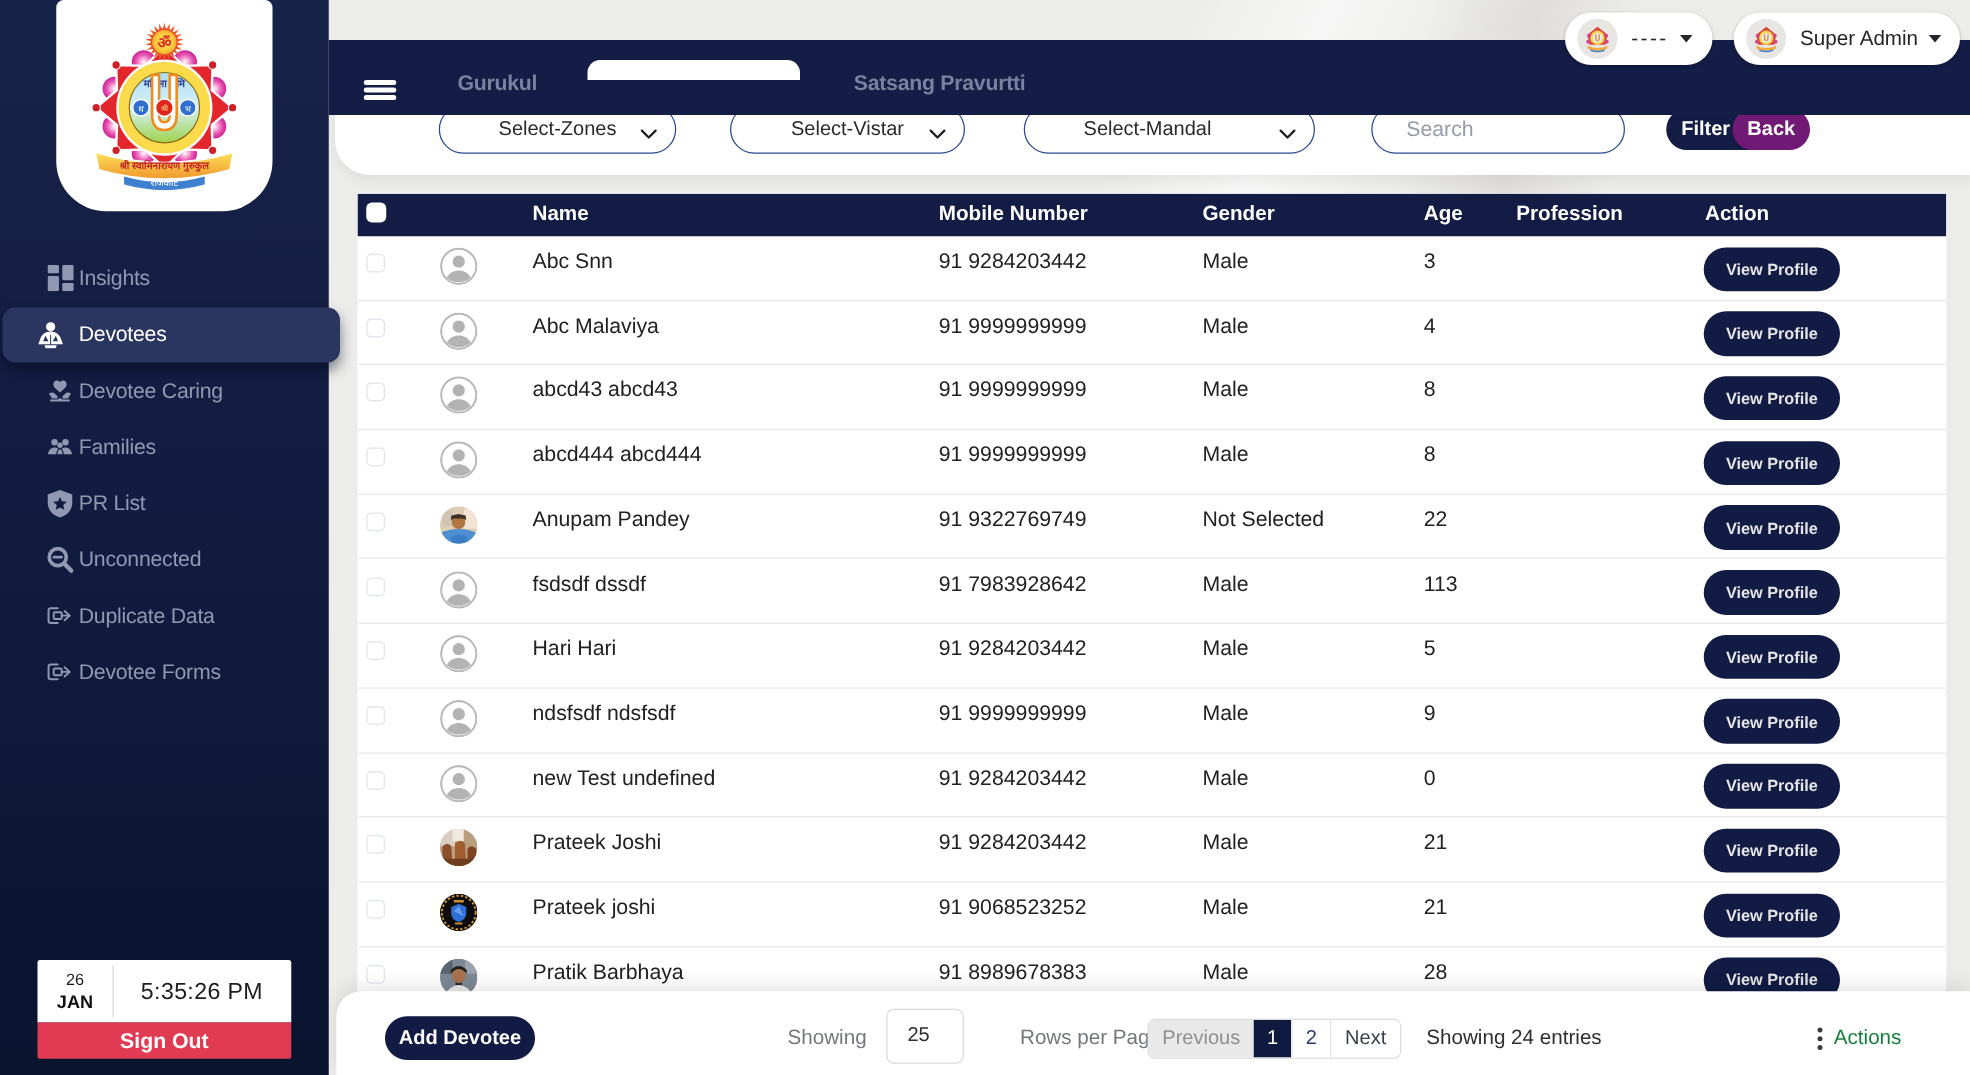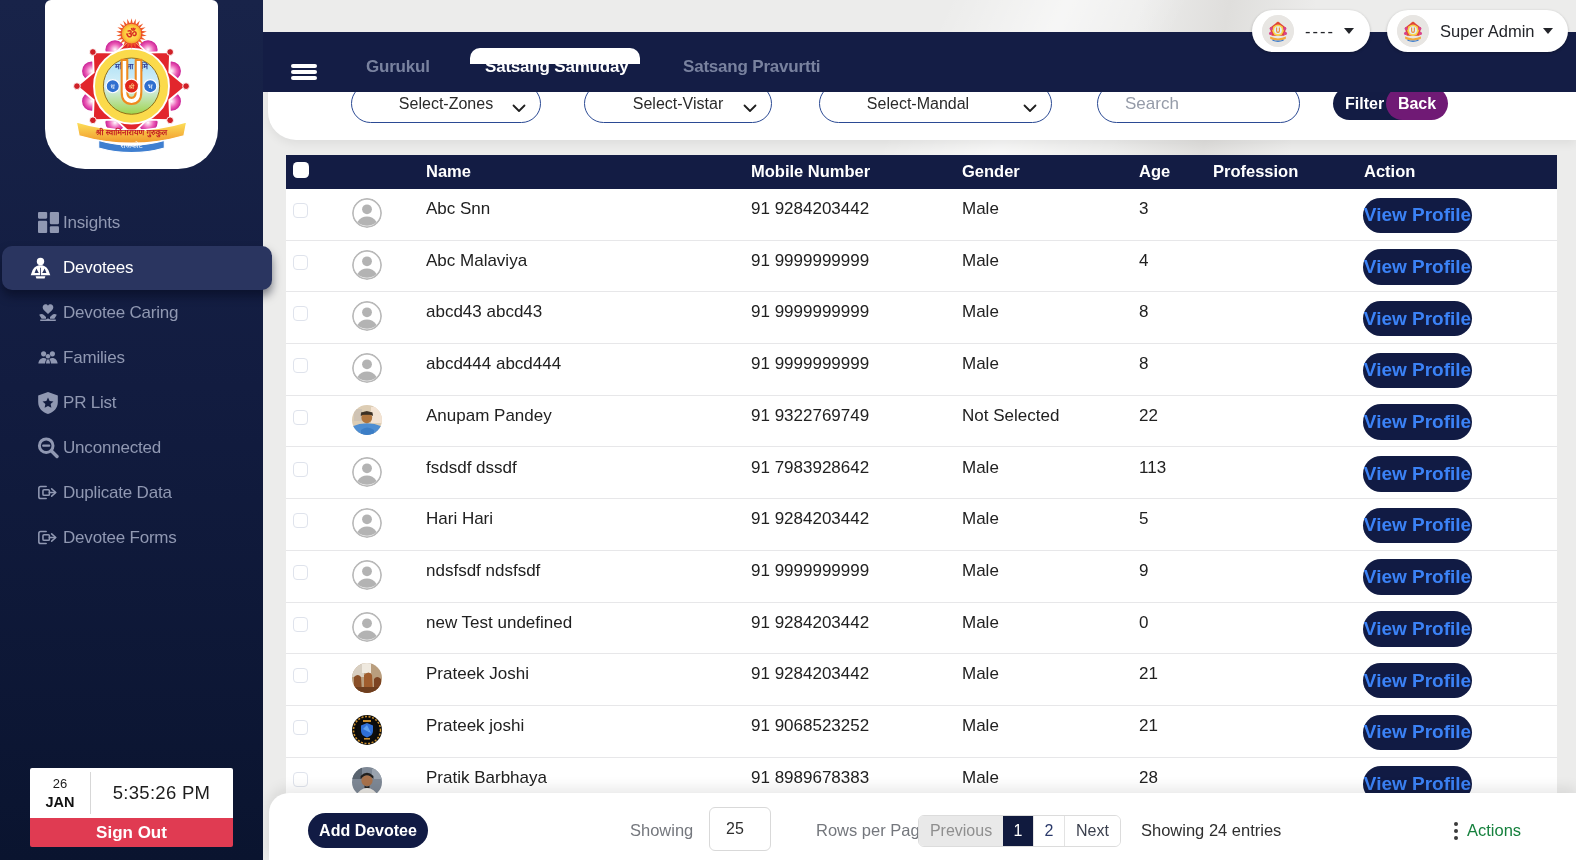--- a/index.html
+++ b/index.html
@@ -62,22 +62,22 @@
 .thead span { position:absolute; top:7px; }
 .hcb { position:absolute; left:7px; top:6.5px; width:16px; height:16px; background:#fff; border-radius:4.5px; }
 .trow { position:absolute; left:0; width:100%; height:51.7px; border-bottom:1px solid #e7e7e9; }
 .cb { position:absolute; left:7px; top:14px; width:15px; height:15px; border:1px solid #dfe3ec; border-radius:4px; background:#fff; }
 .avatar { position:absolute; left:66px; top:9px; width:30px; height:30px; border-radius:50%; overflow:hidden; }
 .cell { position:absolute; top:11px; font-size:17px; line-height:17px; color:#212121; }
 .c-name { left:140px; }
 .c-mob { left:465px; }
 .c-gen { left:676px; }
 .c-age { left:853px; }
-.vp { position:absolute; left:1077px; top:8.5px; width:109px; height:35.5px; background:#111b44; color:#3b82f6; border-radius:18px;
-  font-size:19px; font-weight:600; display:flex; align-items:center; justify-content:center; }
+.vp { position:absolute; left:1077px; top:8.5px; width:109px; height:35.5px; background:#111b44; color:#e5e5e5; border-radius:18px;
+  font-size:13px; font-weight:600; display:flex; align-items:center; justify-content:center; }
 
 
 .bottombar { position:absolute; left:269px; top:793px; width:1307px; height:67px; background:#fff; border-radius:20px 0 0 0;
   box-shadow:0 -5px 14px rgba(0,0,0,.09); z-index:15; }
 .adddev { position:absolute; left:39px; top:20px; width:120px; height:35px; background:#111b44; color:#fff; border-radius:18px;
   font-size:16px; font-weight:600; display:flex; align-items:center; justify-content:center; }
 .bb-txt { position:absolute; top:28px; font-size:16.5px; color:#74777d; }
 .bb-input { position:absolute; left:440px; top:14px; width:62px; height:44px; border:1px solid #d9d9d9; border-radius:6px;
   font-size:16px; color:#2e2e2e; display:flex; align-items:center; padding-left:16px; background:#fff; }
 .pgroup { position:absolute; left:649px; top:22px; height:32px; display:flex; border:1px solid #dcdcdc; border-radius:6px; overflow:hidden; background:#fff; }
@@ -94,21 +94,20 @@
 <div id="app">
   <div class="bgtex"></div>
 
   <div class="topbar">
     <div class="burger">
         <div></div>
         <div></div>
         <div></div>
       </div>
     <div class="tab" style="left:103px;">Gurukul</div>
-    <div class="tab active" style="left:222px;">Satsang Samuday</div>
     <div class="tab" style="left:420px;">Satsang Pravurtti</div>
   </div>
   <div class="tabbump" style="left:470px; top:48px; position:absolute; z-index:21;"></div>
 
   <div class="userpill" style="left:1252px; width:118px;">
     <div class="uav">
         <svg width="32" height="32" viewBox="0 0 32 32">
           <circle cx="16" cy="16" r="16" fill="#e8e6e3"></circle>
           <g transform="translate(16,16) scale(0.8) translate(-16,-16)">
             <circle cx="16" cy="7.5" r="2.6" fill="#f6b93d"></circle>

